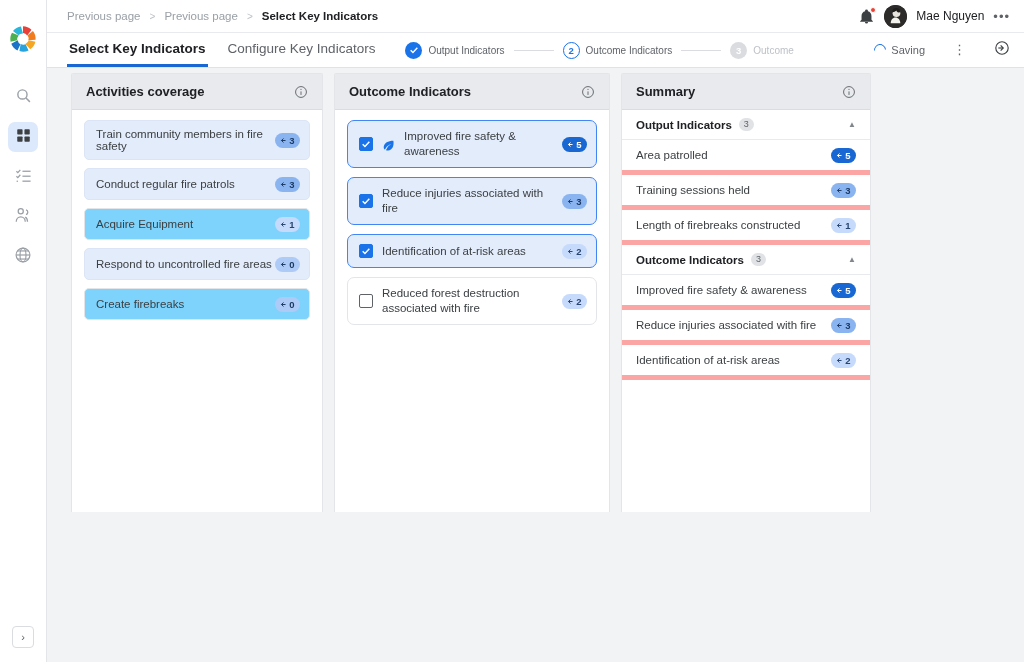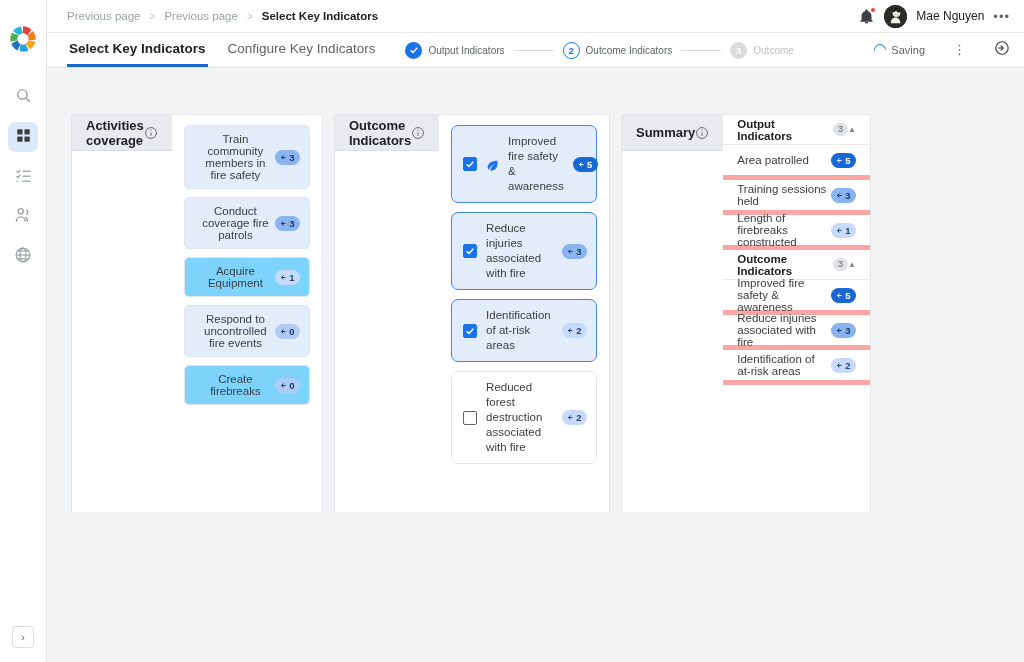--- a/index.html
+++ b/index.html
@@ -91,21 +91,21 @@
   }
   .kebab-v { color: #5f6368; font-size: 13px; line-height: 8px; text-align: center; }
 
   
   .board {
     flex: 1; background: #f1f3f4; display: flex; gap: 11px;
     padding: 5px 0 0 24px; min-height: 0;
   }
   .col {
     background: #fff; border: 1px solid #e3e5e8; border-bottom: none;
-    border-radius: 2px 2px 0 0; display: flex; min-height: 0; margin-top: 41px;
+    border-radius: 2px 2px 0 0; display: flex; flex-direction: column; min-height: 0;
   }
   .col-a { width: 252px; flex: 0 0 252px; }
   .col-b { width: 276px; flex: 0 0 276px; }
   .col-c { width: 250px; flex: 0 0 250px; }
 
   .col-head {
     height: 36px; background: #e8eaed; border-bottom: 1px solid #dadce0;
     display: flex; align-items: center; justify-content: space-between;
     padding: 0 14px; flex: 0 0 36px;
   }
@@ -113,21 +113,21 @@
   .info-icon { color: #5f6368; width: 14px; height: 14px; }
   .col-body { flex: 1; overflow: hidden; padding: 10px 12px; }
 
   
   .act-card {
     display: flex; align-items: center; justify-content: space-between;
     min-height: 32px; border: 1px solid #e3e5e8; border-radius: 5px;
     padding: 7px 9px 7px 11px; margin-bottom: 8px; background: #7dd3fc;
   }
   .act-card.sel { background: #e3ecfb; border-color: #dbe5f5; }
-  .act-text { font-size: 11.5px; color: #3c4043; text-align: center; }
+  .act-text { font-size: 11.5px; color: #3c4043; }
 
   
   .badge {
     display: inline-flex; align-items: center; justify-content: center; gap: 2px;
     min-width: 25px; height: 15px; border-radius: 8px; padding: 0 5px;
     font-size: 9.5px; font-weight: bold; flex: 0 0 auto;
   }
   .badge.dark { background: #1967d2; color: #fff; }
   .badge.mid  { background: #8ab4f0; color: #1c3a63; }
   .badge.light{ background: #c6dafc; color: #27456f; }
@@ -363,21 +363,21 @@
             <span class="badge mid">
               <svg viewBox="0 0 24 24" fill="none" stroke="currentColor" stroke-width="3.4">
                   <polyline points="12,5 5,12 12,19"></polyline>
                   <line x1="5" y1="12" x2="19" y2="12"></line>
                 </svg>
               <span>3</span>
             </span>
           </div>
 
           <div class="act-card sel">
-            <span class="act-text">Conduct coverage fire patrols</span>
+            <span class="act-text">Conduct regular fire patrols</span>
             <span class="badge mid">
               <svg viewBox="0 0 24 24" fill="none" stroke="currentColor" stroke-width="3.4">
                   <polyline points="12,5 5,12 12,19"></polyline>
                   <line x1="5" y1="12" x2="19" y2="12"></line>
                 </svg>
               <span>3</span>
             </span>
           </div>
 
           <div class="act-card">
@@ -385,21 +385,21 @@
             <span class="badge light">
               <svg viewBox="0 0 24 24" fill="none" stroke="currentColor" stroke-width="3.4">
                   <polyline points="12,5 5,12 12,19"></polyline>
                   <line x1="5" y1="12" x2="19" y2="12"></line>
                 </svg>
               <span>1</span>
             </span>
           </div>
 
           <div class="act-card sel">
-            <span class="act-text">Respond to uncontrolled fire events</span>
+            <span class="act-text">Respond to uncontrolled fire areas</span>
             <span class="badge pale">
               <svg viewBox="0 0 24 24" fill="none" stroke="currentColor" stroke-width="3.4">
                   <polyline points="12,5 5,12 12,19"></polyline>
                   <line x1="5" y1="12" x2="19" y2="12"></line>
                 </svg>
               <span>0</span>
             </span>
           </div>
 
           <div class="act-card">

